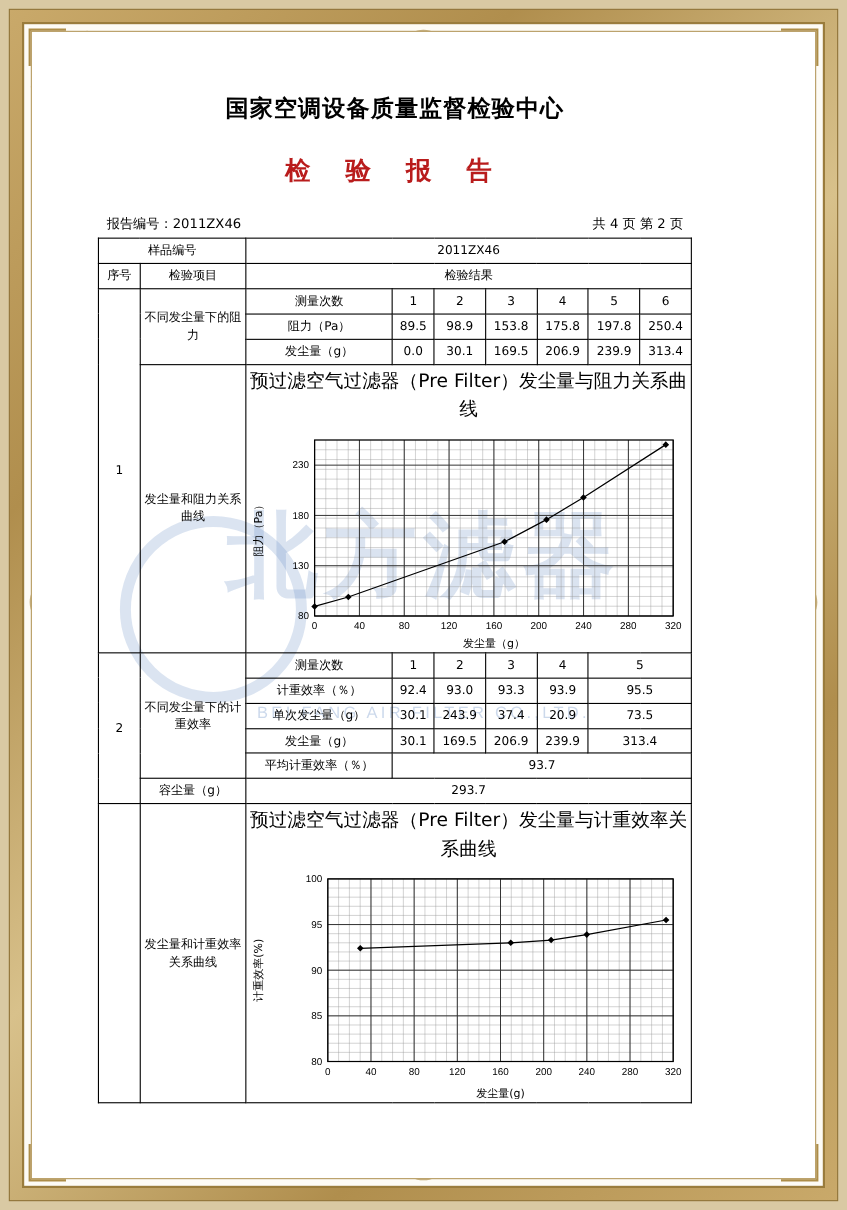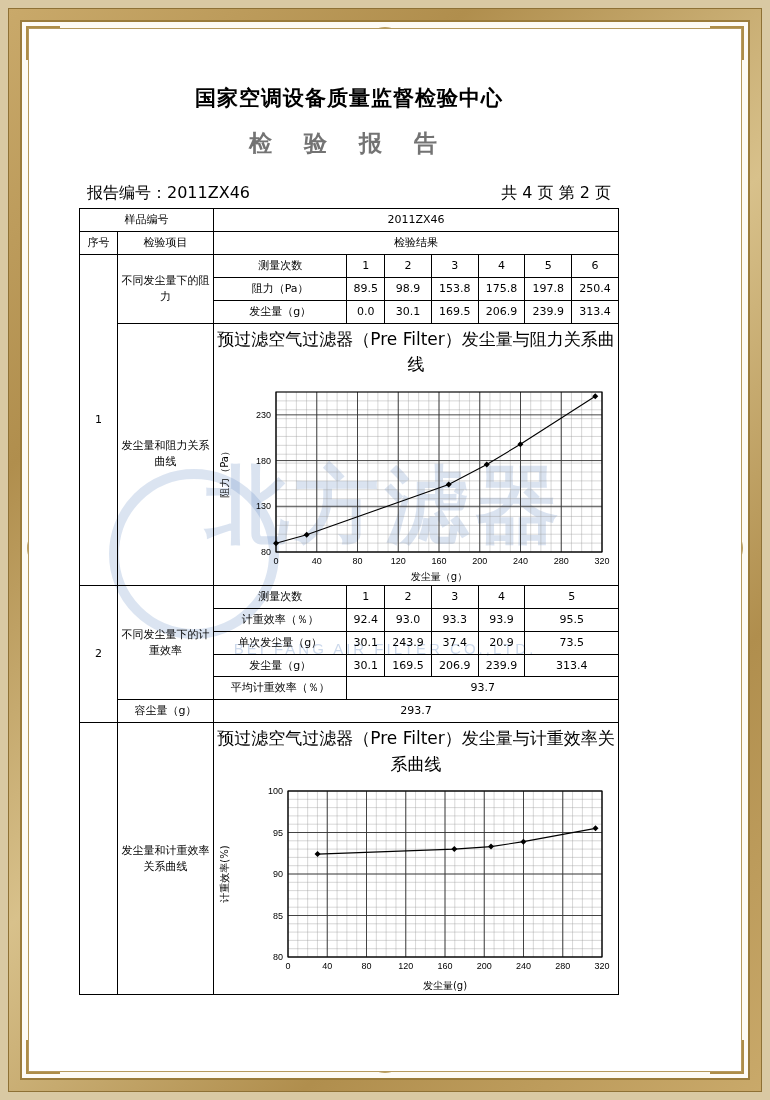--- a/index.html
+++ b/index.html
@@ -57,33 +57,33 @@
     font-family:"Liberation Sans", sans-serif;
     font-size:15px;color:#5a83c0;opacity:.30;letter-spacing:3px;margin-top:25px;
   }
   .wm-circle{
     position:absolute;left:80px;top:20px;width:150px;height:150px;border-radius:50%;
     border:10px solid #5a83c0;opacity:.22;
   }
 
   
   .doc{
-    position:absolute;left:50px;top:55px;width:540px;z-index:10;
+    position:absolute;left:60px;top:55px;width:540px;z-index:10;
   }
   .title1{
     text-align:center;font-size:21px;font-weight:bold;letter-spacing:1px;
     font-family:"DejaVu Sans", sans-serif;color:#000;
   }
   .title2{
     text-align:center;font-size:23px;font-weight:bold;letter-spacing:12px;
-    margin-top:16px;font-family:"DejaVu Sans", sans-serif;color:#737373;
+    margin-top:28px;font-family:"DejaVu Sans", sans-serif;color:#b91c1c;
   }
   .meta{
     margin-top:24px;display:flex;justify-content:space-between;
-    font-size:16px;font-family:"DejaVu Sans", sans-serif;
+    font-size:12px;font-family:"DejaVu Sans", sans-serif;
     padding:0 8px 4px 8px;
   }
   table.main{
     border-collapse:collapse;width:100%;
     font-size:11px;font-family:"DejaVu Sans", sans-serif;
     background:transparent;
   }
   table.main td{
     border:1px solid #000;text-align:center;vertical-align:middle;
     padding:3px 2px;line-height:1.45;

